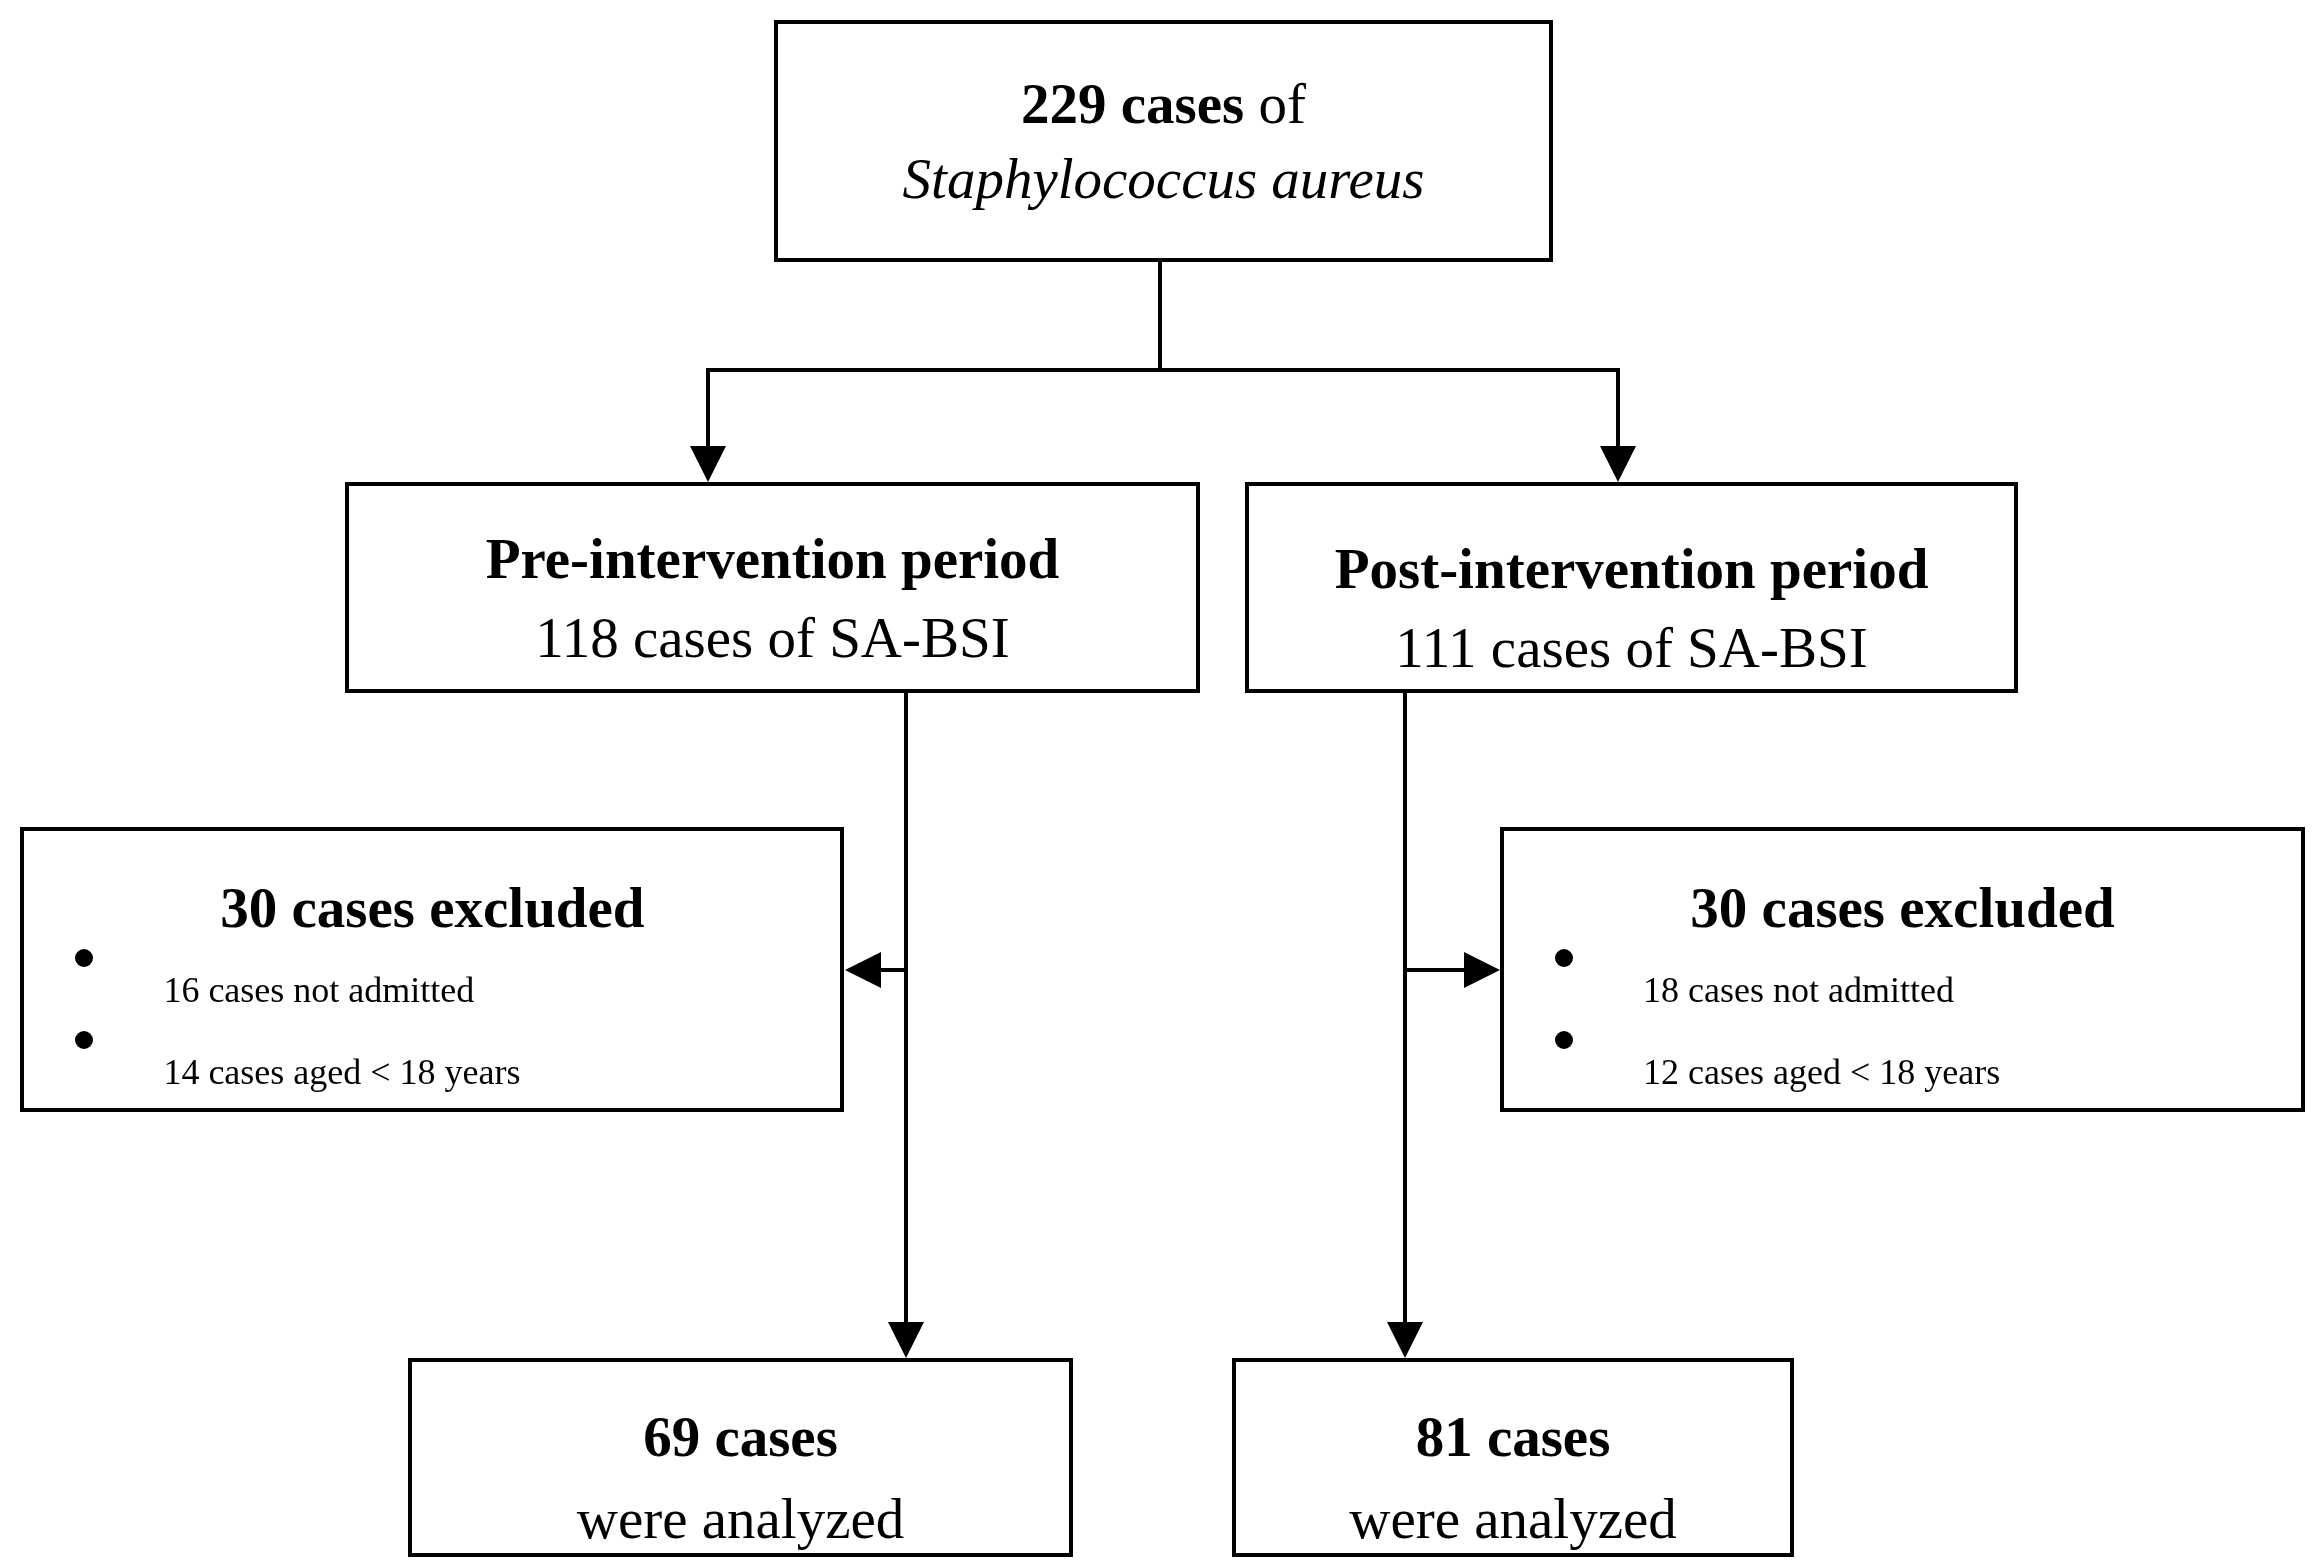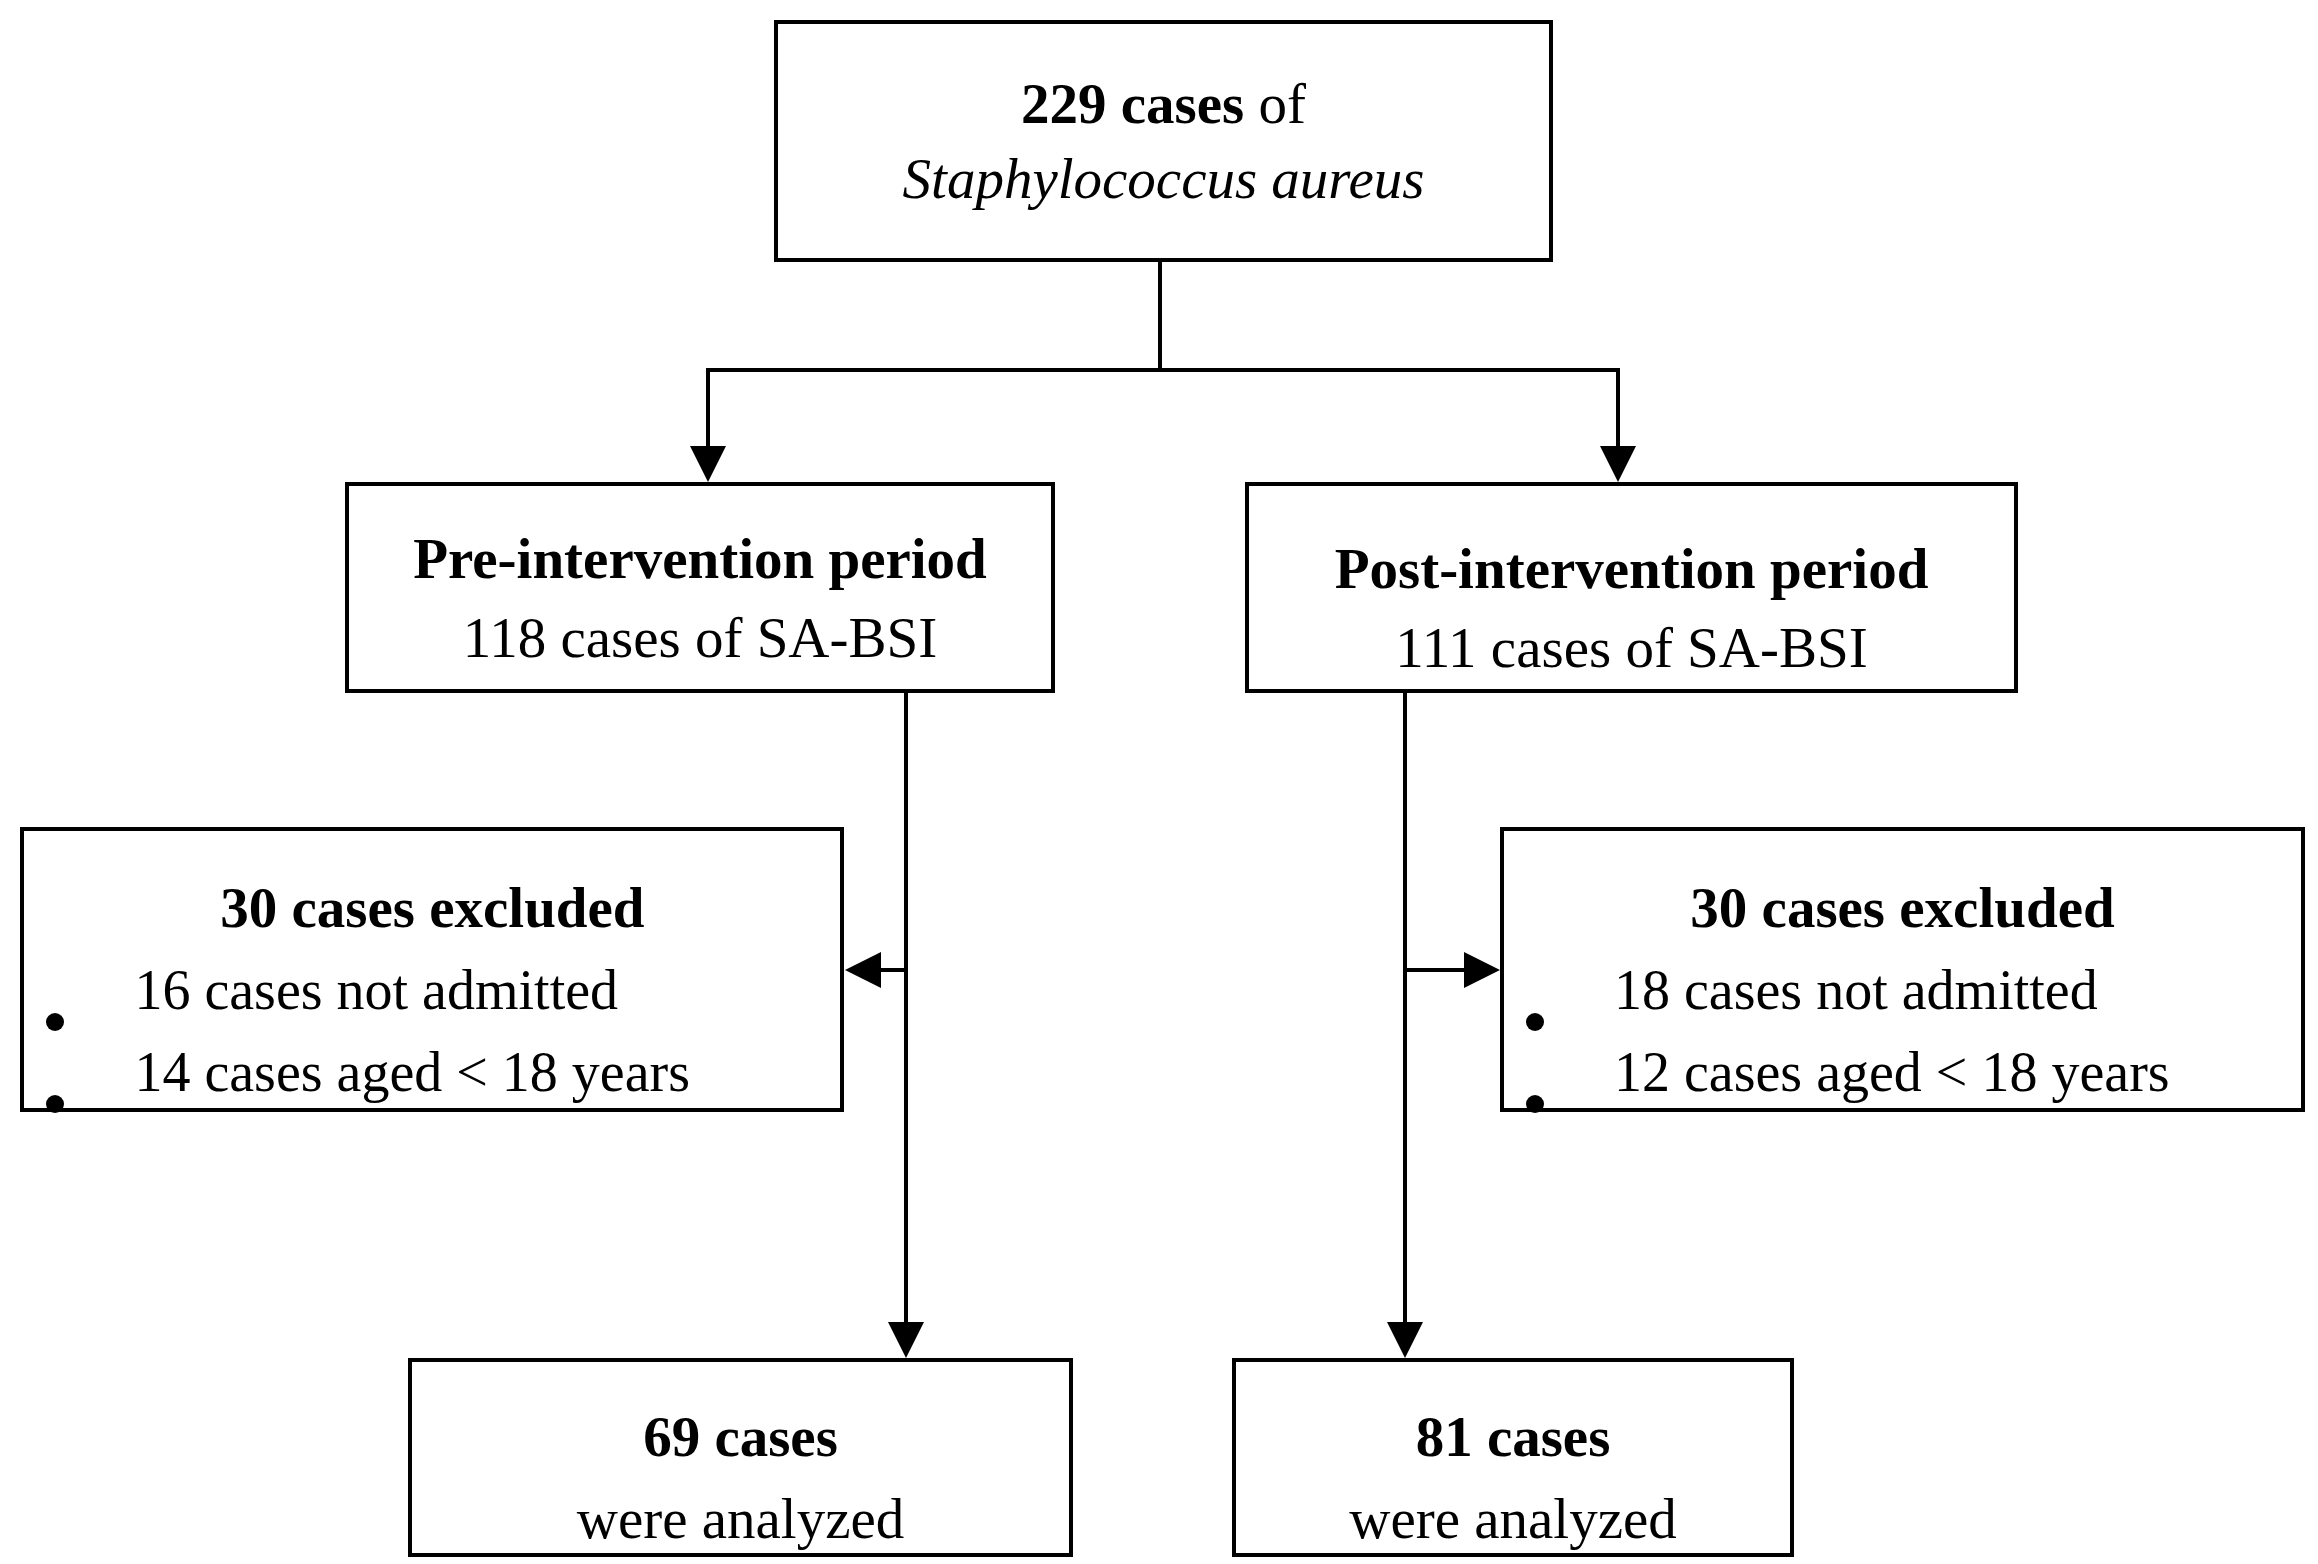--- a/index.html
+++ b/index.html
@@ -29,33 +29,33 @@
     align-items:center;
     text-align:center;
     font-size:57px;
     line-height:79px;
   }
   .b{font-weight:700;margin-top:40px;}
   .i{font-style:italic;}
   .ln{white-space:nowrap;}
 
   #box-total{left:774px;top:20.4px;width:779px;height:242px;border-width:4.9px;line-height:75px;}
-  #box-pre{left:345px;top:482px;width:710px;height:211px;padding-bottom:20px;}
+  #box-pre{left:345px;top:482px;width:855px;height:211px;padding-bottom:20px;}
   #box-post{left:1245px;top:482px;width:773px;height:211px;}
   #box-excl-pre{left:20.4px;top:827px;width:824px;height:285px;line-height:82px;}
   #box-excl-post{left:1500px;top:827px;width:805px;height:285px;line-height:82px;}
   #box-final-pre{left:408px;top:1358px;width:665px;height:199px;line-height:82px;}
   #box-final-post{left:1232px;top:1358px;width:562px;height:199px;line-height:82px;}
 
   
   .bullets{width:100%;display:flex;flex-direction:column;align-items:stretch;}
   .brow{
-    display:flex;align-items:flex-end;
-    padding-left:22px;
-    font-size:56px;line-height:82px;
+    display:flex;align-items:flex-start;
+    padding-left:51px;
+    font-size:36px;line-height:82px;
     text-align:left;white-space:nowrap;
   }
   .dot{
     width:18px;height:18px;border-radius:50%;
     background:var(--line);
     margin-right:70px;flex:0 0 auto;
   }
 
   
   .vline,.hline{position:absolute;background:var(--line);}

